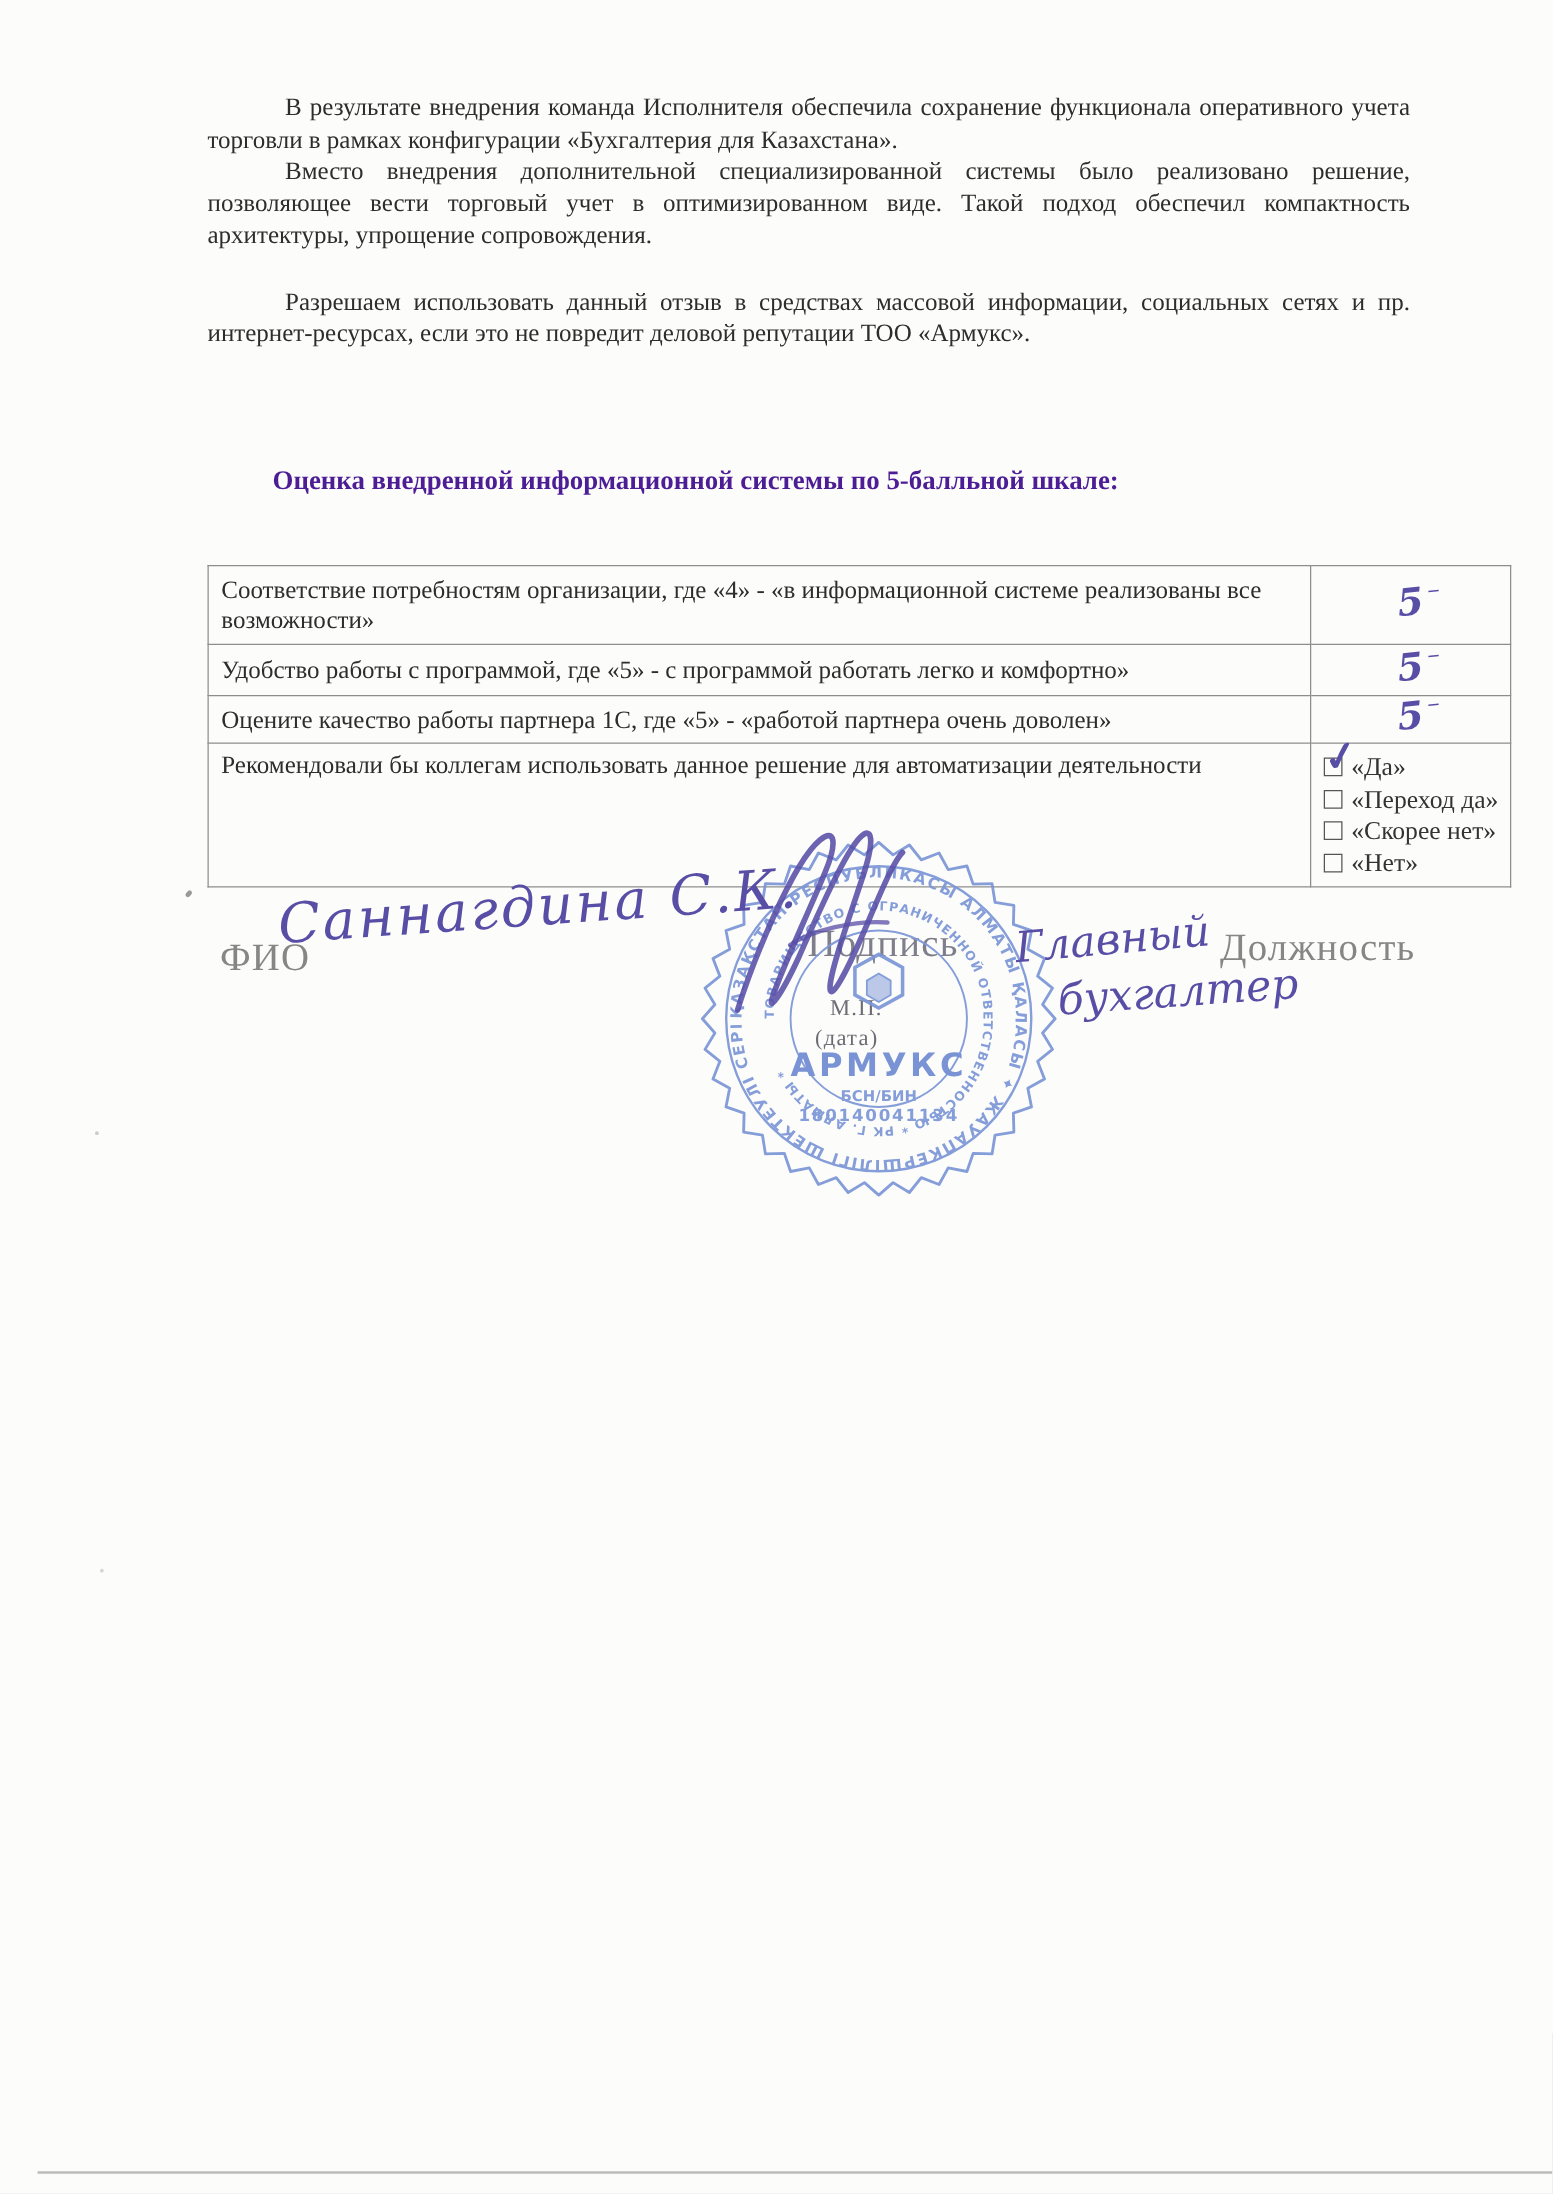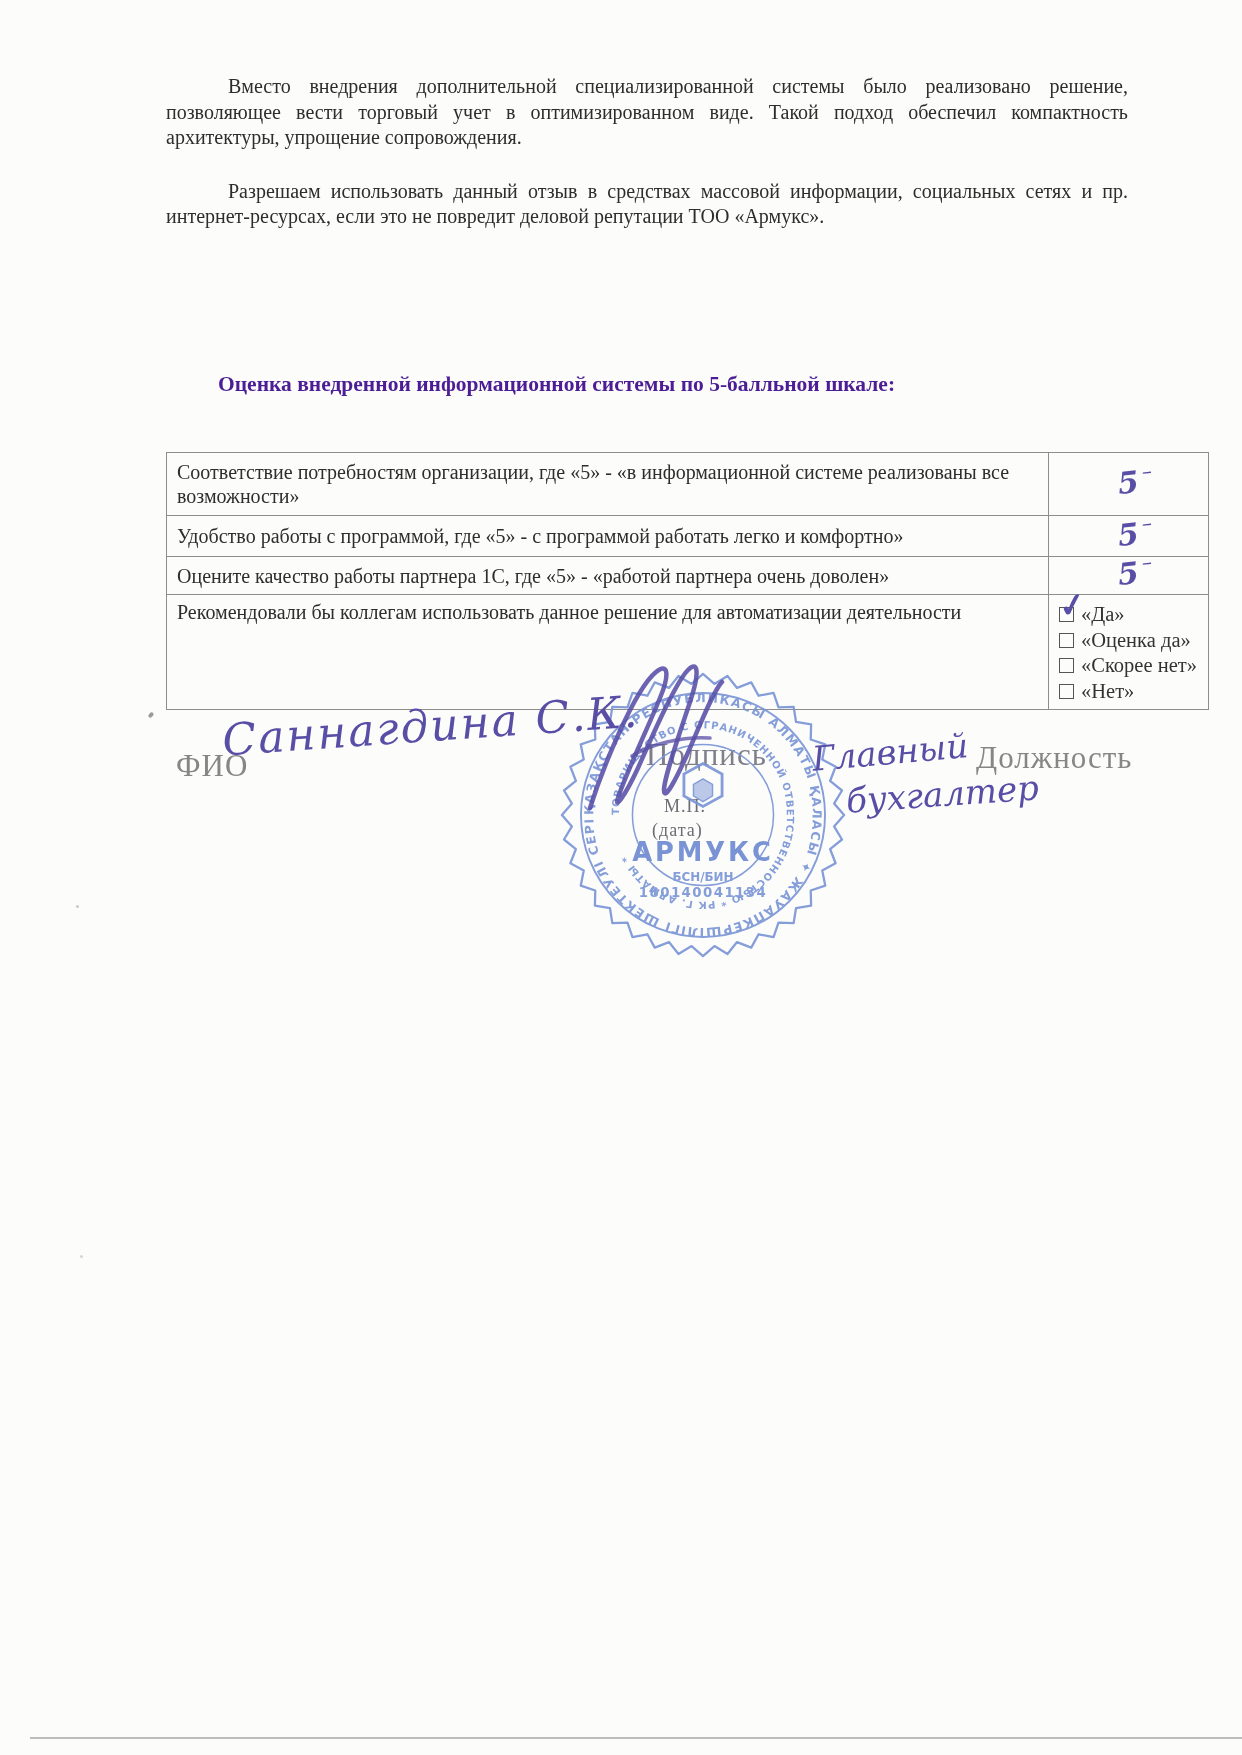--- a/index.html
+++ b/index.html
@@ -95,34 +95,35 @@
   .speck.s1 {left:149px; top:712px; width:4px; height:6px; transform:rotate(40deg);}
   .speck.s2 {left:76px; top:905px; width:3px; height:3px; opacity:.5;}
   .speck.s3 {left:80px; top:1255px; width:3px; height:3px; opacity:.4;}
 </style>
 </head>
 <body>
 
 <div class="page">
 
   <div class="text-block">
+    <p>В результате внедрения команда Исполнителя обеспечила сохранение функционала оперативного учета торговли в рамках конфигурации «Бухгалтерия для Казахстана».</p>
     <p>Вместо внедрения дополнительной специализированной системы было реализовано решение, позволяющее вести торговый учет в оптимизированном виде. Такой подход обеспечил компактность архитектуры, упрощение сопровождения.</p>
     <p class="gap-before">Разрешаем использовать данный отзыв в средствах массовой информации, социальных сетях и пр. интернет-ресурсах, если это не повредит деловой репутации ТОО «Армукс».</p>
   </div>
 
   <div class="rating-title">Оценка внедренной информационной системы по 5-балльной шкале:</div>
 
   <table class="rating-table">
     <colgroup>
         <col class="q-col">
         <col class="s-col">
       </colgroup>
     <tbody>
         <tr class="r1">
-      <td>Соответствие потребностям организации, где «5» - «в информационной системе реализованы все возможности»</td>
+      <td>Соответствие потребностям организации, где «4» - «в информационной системе реализованы все возможности»</td>
       <td class="score-cell">
         <span class="hand score">5</span>
       </td>
     </tr>
     <tr class="r2">
       <td>Удобство работы с программой, где «5» - с программой работать легко и комфортно»</td>
       <td class="score-cell">
         <span class="hand score">5</span>
       </td>
     </tr>
@@ -133,21 +134,21 @@
       </td>
     </tr>
     <tr class="r4">
       <td>Рекомендовали бы коллегам использовать данное решение для автоматизации деятельности</td>
       <td>
         <div class="opt-list">
           <span class="opt">
             <span class="check-mark">✓</span><span class="box"></span><span>«Да»</span>
           </span>
           <span class="opt">
-            <span class="box"></span><span>«Оценка да»</span>
+            <span class="box"></span><span>«Переход да»</span>
           </span>
           <span class="opt">
             <span class="box"></span><span>«Скорее нет»</span>
           </span>
           <span class="opt">
             <span class="box"></span><span>«Нет»</span>
           </span>
         </div>
       </td>
     </tr>

